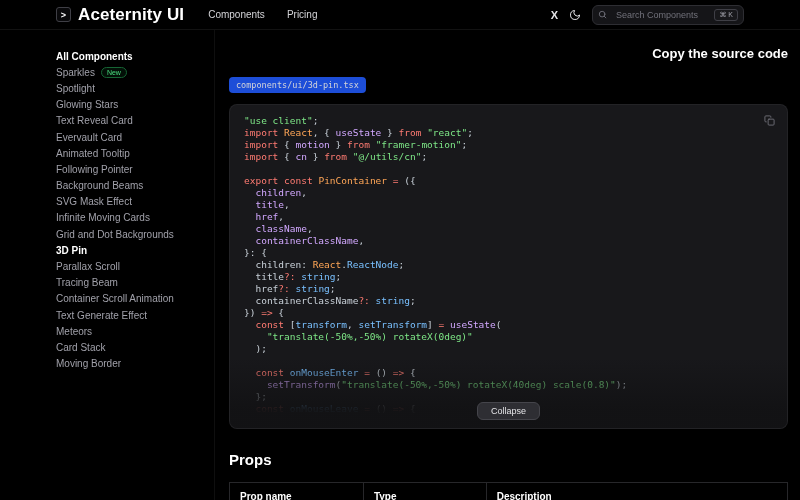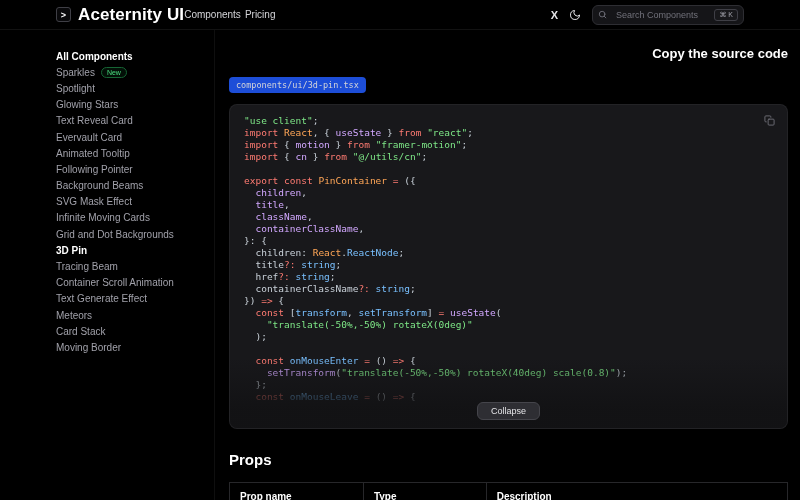--- a/index.html
+++ b/index.html
@@ -18,21 +18,21 @@
     border-bottom:1px solid rgba(255,255,255,0.07);
   }
   .logo { display:flex; align-items:center; gap:7px; cursor:pointer; }
   .logo-box {
     width:15px; height:15px;
     background:#09090b; border:1px solid #3f3f46; border-radius:3px;
     display:flex; align-items:center; justify-content:center;
     font-size:9px; font-weight:700; color:#fff;
   }
   .logo-title { font-size:17px; font-weight:700; letter-spacing:0.1px; }
-  .nav-links { display:flex; gap:4px; }
+  .nav-links { display:flex; gap:22px; margin-left:24px; }
   .nav-link { font-size:10px; color:#d4d4d8; cursor:pointer; }
   .nav-right { margin-left:auto; display:flex; align-items:center; gap:11px; }
   .icon-btn { color:#e4e4e7; cursor:pointer; display:flex; align-items:center; font-size:11px; font-weight:700; }
   .icon-btn svg { display:block; }
   .search-box {
     width:152px; height:20px;
     background:#151518; border:1px solid #2e2e33; border-radius:6px;
     display:flex; align-items:center; gap:9px;
     padding:0 5px; cursor:text;
   }
@@ -180,20 +180,23 @@
         <div class="side-item">
           <span>Infinite Moving Cards</span>
         </div>
         <div class="side-item">
           <span>Grid and Dot Backgrounds</span>
         </div>
         <div class="side-item active">
           <span>3D Pin</span>
         </div>
         <div class="side-item">
+          <span>Parallax Scroll</span>
+        </div>
+        <div class="side-item">
           <span>Tracing Beam</span>
         </div>
         <div class="side-item">
           <span>Container Scroll Animation</span>
         </div>
         <div class="side-item">
           <span>Text Generate Effect</span>
         </div>
         <div class="side-item">
           <span>Meteors</span>
@@ -214,20 +217,21 @@
     <div class="code-wrap">
       <div class="code">
           <div class="cl"><span class="tk-s">"use client"</span><span class="tk-p">;</span></div>
           <div class="cl"><span class="tk-k">import</span><span class="tk-o"> React</span><span class="tk-p">,</span><span class="tk-p"> { </span><span class="tk-v">useState</span><span class="tk-p"> } </span><span class="tk-k">from</span><span class="tk-p"> </span><span class="tk-s">"react"</span><span class="tk-p">;</span></div>
           <div class="cl"><span class="tk-k">import</span><span class="tk-p"> { </span><span class="tk-v">motion</span><span class="tk-p"> } </span><span class="tk-k">from</span><span class="tk-p"> </span><span class="tk-s">"framer-motion"</span><span class="tk-p">;</span></div>
           <div class="cl"><span class="tk-k">import</span><span class="tk-p"> { </span><span class="tk-v">cn</span><span class="tk-p"> } </span><span class="tk-k">from</span><span class="tk-p"> </span><span class="tk-s">"@/utils/cn"</span><span class="tk-p">;</span></div>
           <div class="cl">&nbsp;</div>
           <div class="cl"><span class="tk-k">export</span><span class="tk-p"> </span><span class="tk-k">const</span><span class="tk-p"> </span><span class="tk-o">PinContainer</span><span class="tk-p"> </span><span class="tk-k">=</span><span class="tk-p"> ({</span></div>
           <div class="cl"><span class="tk-p">  </span><span class="tk-v">children</span><span class="tk-p">,</span></div>
           <div class="cl"><span class="tk-p">  </span><span class="tk-v">title</span><span class="tk-p">,</span></div>
+          <div class="cl"><span class="tk-p">  </span><span class="tk-v">href</span><span class="tk-p">,</span></div>
           <div class="cl"><span class="tk-p">  </span><span class="tk-v">className</span><span class="tk-p">,</span></div>
           <div class="cl"><span class="tk-p">  </span><span class="tk-v">containerClassName</span><span class="tk-p">,</span></div>
           <div class="cl"><span class="tk-p">}: {</span></div>
           <div class="cl"><span class="tk-p">  children</span><span class="tk-p">: </span><span class="tk-o">React</span><span class="tk-p">.</span><span class="tk-c">ReactNode</span><span class="tk-p">;</span></div>
           <div class="cl"><span class="tk-p">  title</span><span class="tk-k">?:</span><span class="tk-p"> </span><span class="tk-c">string</span><span class="tk-p">;</span></div>
           <div class="cl"><span class="tk-p">  href</span><span class="tk-k">?:</span><span class="tk-p"> </span><span class="tk-c">string</span><span class="tk-p">;</span></div>
           <div class="cl"><span class="tk-p">  containerClassName</span><span class="tk-k">?:</span><span class="tk-p"> </span><span class="tk-c">string</span><span class="tk-p">;</span></div>
           <div class="cl"><span class="tk-p">}) </span><span class="tk-k">=&gt;</span><span class="tk-p"> {</span></div>
           <div class="cl"><span class="tk-p">  </span><span class="tk-k">const</span><span class="tk-p"> [</span><span class="tk-c">transform</span><span class="tk-p">, </span><span class="tk-c">setTransform</span><span class="tk-p">] </span><span class="tk-k">=</span><span class="tk-p"> </span><span class="tk-v">useState</span><span class="tk-p">(</span></div>
           <div class="cl"><span class="tk-p">    </span><span class="tk-s">"translate(-50%,-50%) rotateX(0deg)"</span></div>

